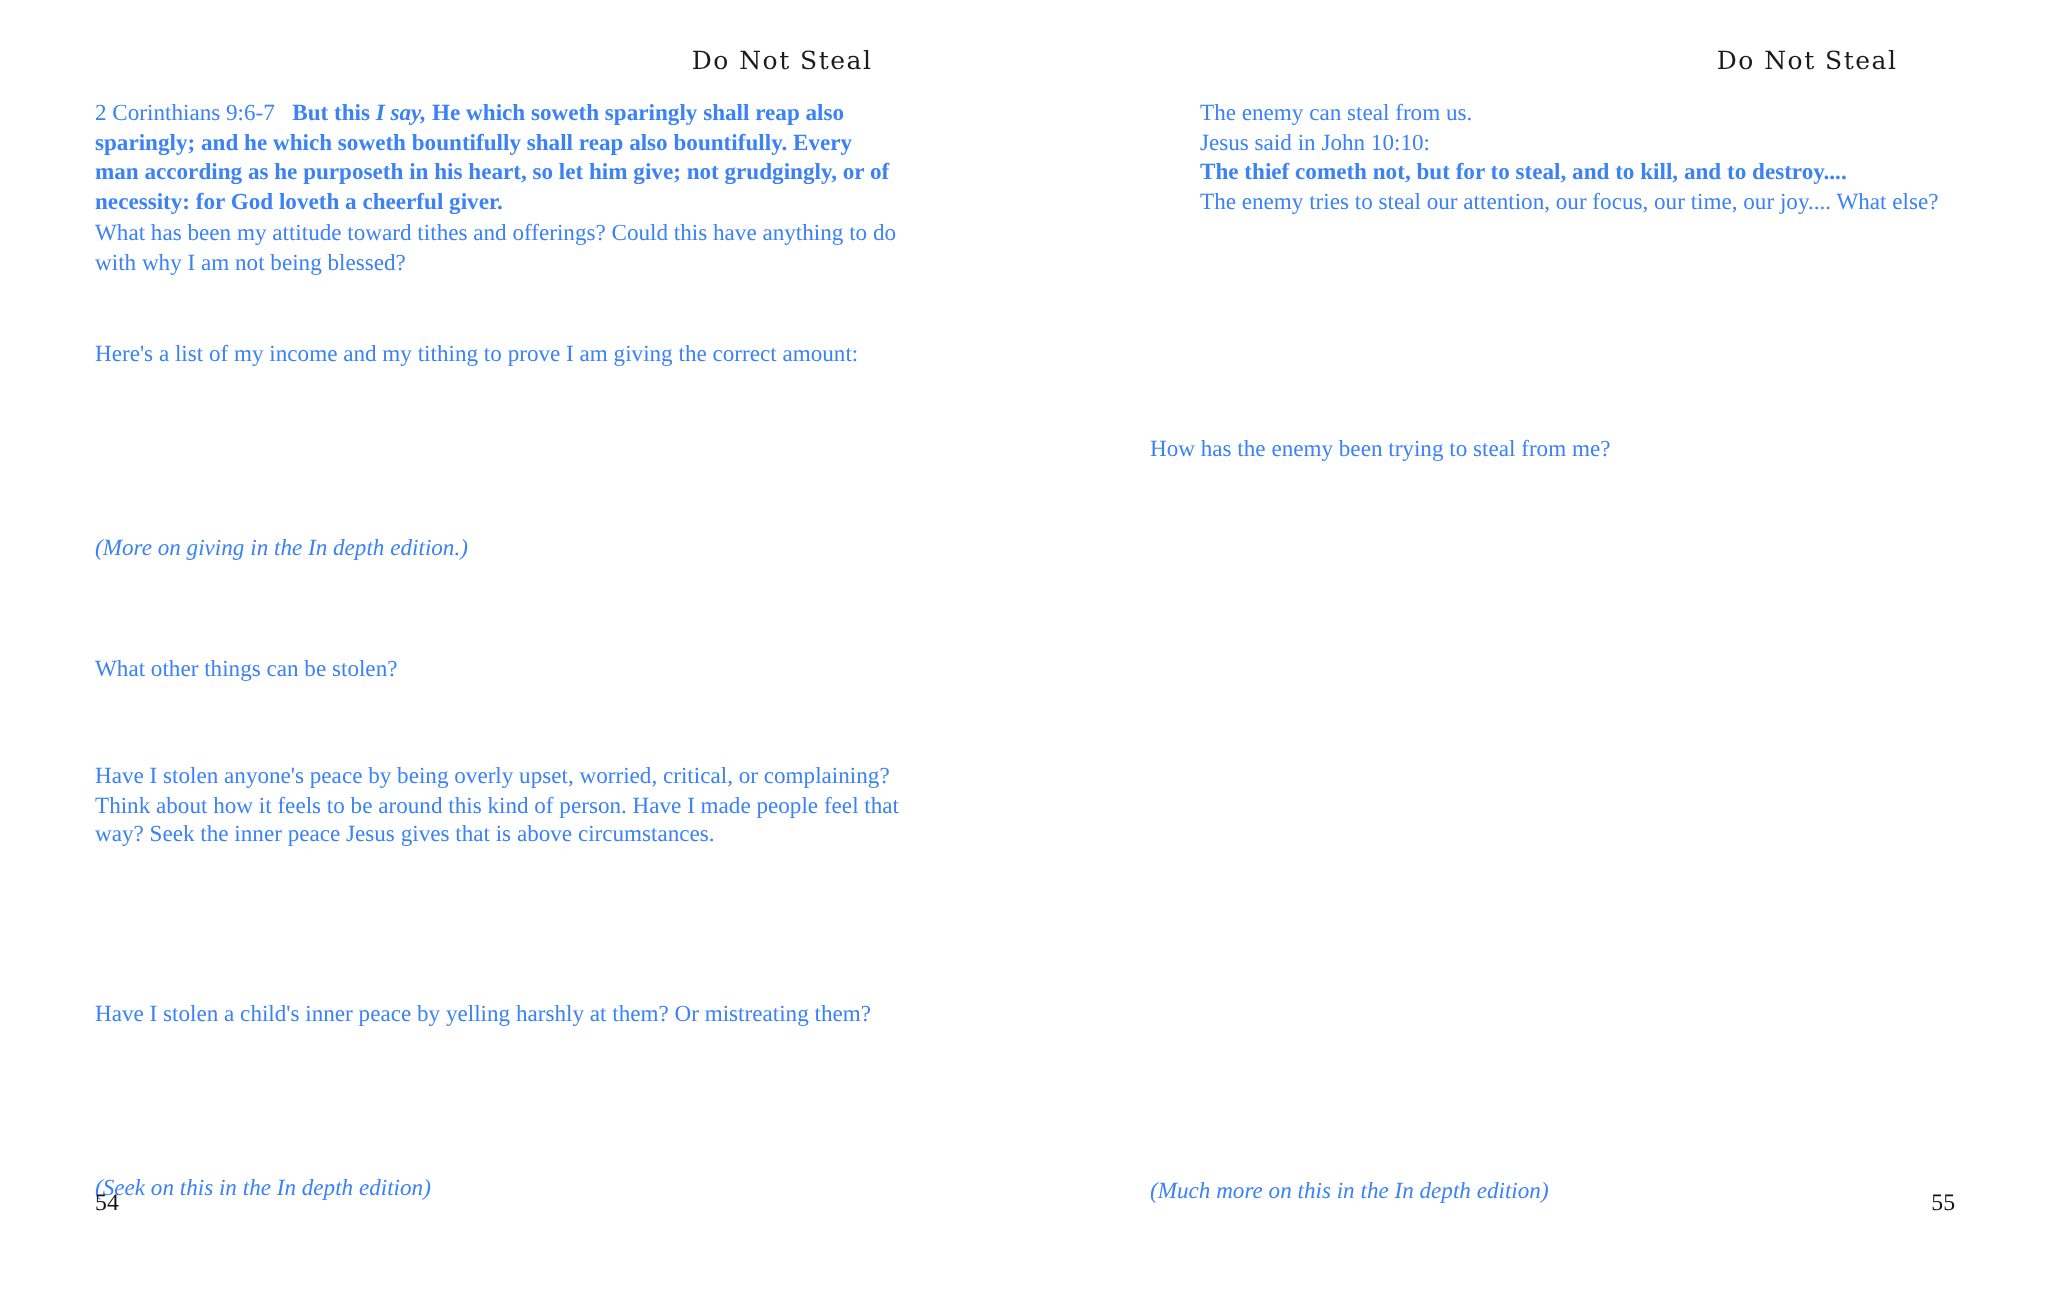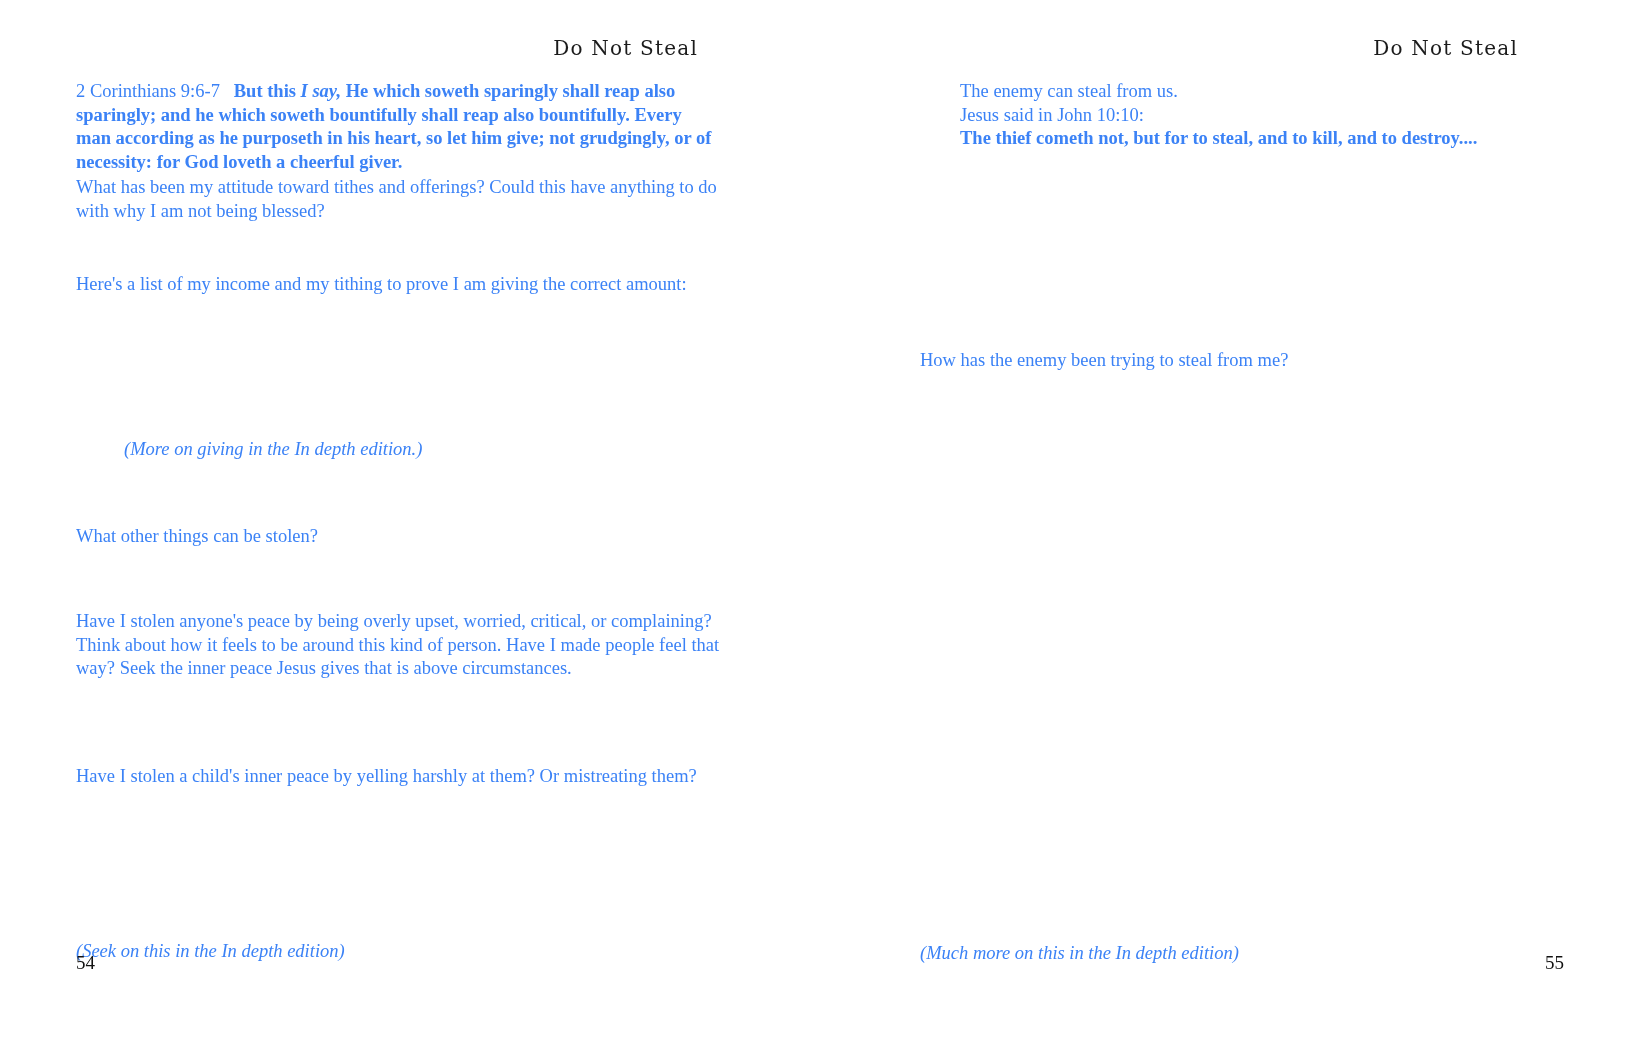--- a/index.html
+++ b/index.html
@@ -103,51 +103,52 @@
     </div>
 
     <div class="body-block left-col" style="top: 176px;">
       <p>What has been my attitude toward tithes and offerings?  Could this have anything to do with why I am not being blessed?</p>
     </div>
 
     <div class="body-block left-col" style="top: 262px; margin-top: 11px;">
       <p>Here's a list of my income and my tithing to prove I am giving the correct amount:</p>
     </div>
 
-    <div class="body-block left-col note" style="top: 438px; margin-left: 48px;">
+    <div class="body-block left-col note" style="top: 428px;">
       <p>(More on giving in the In depth edition.)</p>
     </div>
 
     <div class="body-block left-col" style="top: 610px;">
       <p>Have I stolen anyone's peace by being overly upset, worried, critical, or complaining? Think about how it feels to be around this kind of person. Have I made people feel that way? Seek the inner peace Jesus gives that is above circumstances.</p>
     </div>
 
     <div class="body-block left-col" style="top: 525px;">
       <p>What other things can be stolen?</p>
     </div>
 
-    <div class="body-block left-col" style="top: 765px;">
+    <div class="body-block left-col" style="top: 801px;">
       <p>Have I stolen a child's inner peace by yelling harshly at them? Or mistreating them?</p>
     </div>
 
     <div class="body-block left-col note" style="top: 940px;">
       <p>(Seek on this in the In depth edition)</p>
     </div>
 
     <div class="folio folio-left">54</div>
   </div>
 
   <div class="page page-right">
 
     <div class="running-head running-head-right">Do Not Steal</div>
 
     <div class="body-block" style="top: 80px; left: 100px; width: 645px; margin-left: 40px;">
       <p>The enemy can steal from us.</p>
       <p> Jesus said in John 10:10:</p>
       <p class="bold">The thief cometh not, but for to steal, and to kill, and to destroy....</p>
+      <p>The enemy tries to steal our attention, our focus, our time, our joy....  What else?</p>
     </div>
 
     <div class="body-block" style="top: 349px; left: 100px; width: 645px;">
       <p>How has the enemy been trying to steal from me?</p>
     </div>
 
     <div class="body-block note" style="top: 942px; left: 100px; width: 645px;">
       <p>(Much more on this in the In depth edition)</p>
     </div>
 

